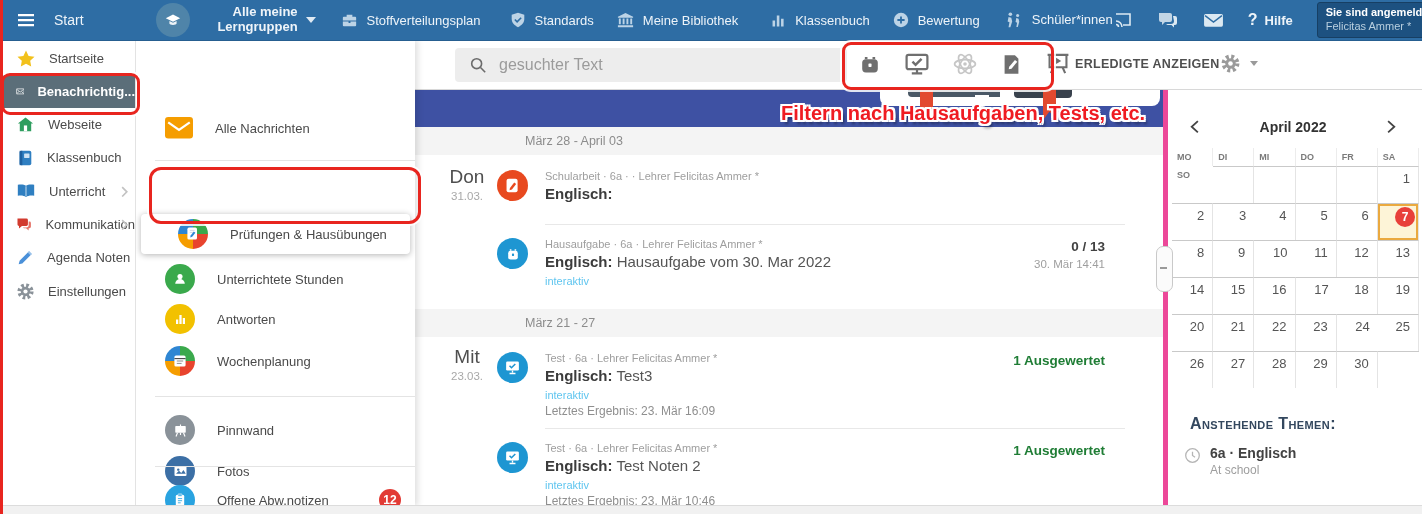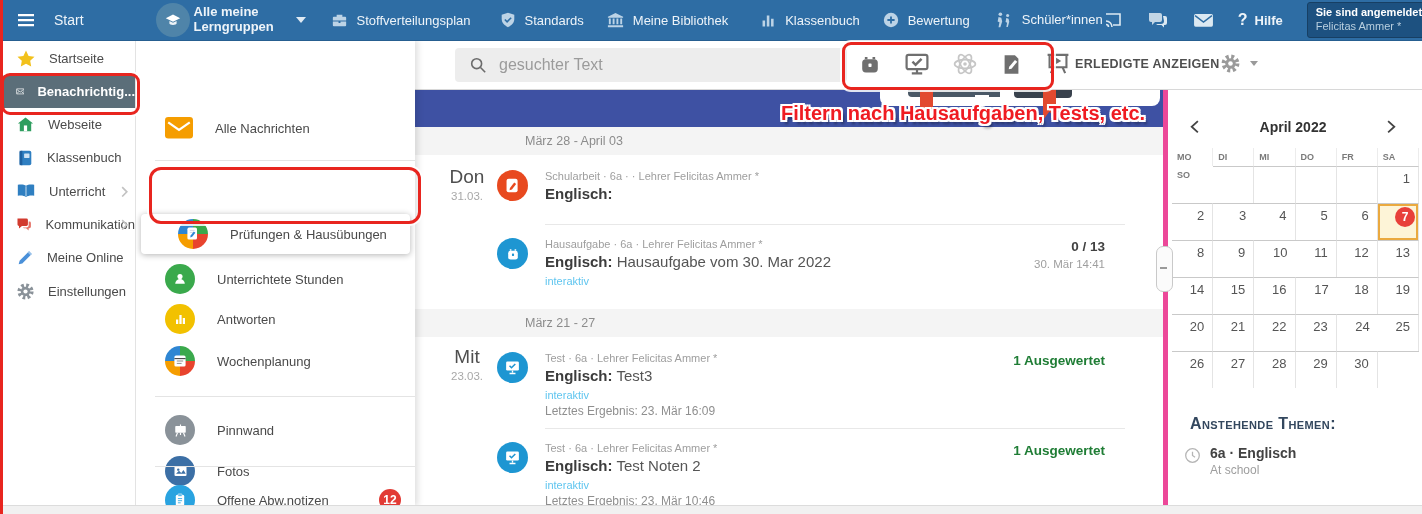--- a/index.html
+++ b/index.html
@@ -6,21 +6,21 @@
   .stage{position:relative;width:1422px;height:514px;overflow:hidden;
          font-family:"Liberation Sans",sans-serif;background:#fff;}
 
   
   .topnav{position:absolute;left:0;top:0;right:0;height:40px;background:#2e6da4;
           border-bottom:1px solid #265e90;display:flex;align-items:center;color:#eef4f9;z-index:10;}
   .burger{margin-left:16px;cursor:pointer;display:flex;align-items:center;}
   .nav-start{margin-left:18px;font-size:14px;cursor:pointer;}
   .grp{display:flex;align-items:center;margin-left:72px;cursor:pointer;}
   .grp-circle{width:34px;height:34px;border-radius:50%;background:#4f84a9;display:flex;align-items:center;justify-content:center;}
-  .grp-label{width:94px;margin-left:4px;font-weight:bold;font-size:13px;line-height:1.15;}
+  .grp-label{width:94px;margin-left:14px;font-weight:bold;font-size:13px;line-height:1.15;text-align:right;}
   .caret{width:0;height:0;border-left:5px solid transparent;border-right:5px solid transparent;border-top:6px solid #dfeaf3;margin-left:8px;}
   .nav-items{display:flex;align-items:center;}
   .nav-item{display:flex;align-items:center;gap:8px;font-size:13px;cursor:pointer;white-space:nowrap;}
   .mlA{margin-left:24px}.mlB{margin-left:28px}.mlC{margin-left:22px}.mlD{margin-left:32px}.mlE{margin-left:22px}.mlF{margin-left:24px}
   .nav-right{margin-left:auto;display:flex;align-items:center;gap:24px;margin-right:6px;}
   .nav-icon{cursor:pointer;display:flex;align-items:center;}
   .help{display:flex;align-items:center;gap:7px;font-size:13px;font-weight:bold;cursor:pointer;}
   .help-q{font-size:16px;font-weight:bold;}
   .user-box{width:170px;height:36px;background:#1d5180;border:1px solid #173f63;border-radius:3px;
             display:flex;align-items:center;padding:0 8px;box-sizing:border-box;cursor:pointer;}
@@ -293,21 +293,21 @@
           <svg width="7" viewBox="0 0 6 10" fill="none" stroke="#c2c2c2" stroke-width="1.4">
             <path d="M1 1l4 4-4 4"></path>
           </svg>
         </span>
     </div>
     <div class="side-item" style="top:201px">
       <svg viewBox="0 0 20 20" width="18">
           <path fill="#4a90d9" d="M14.5 2.5l3 3L7 16l-4 1 1-4z"></path>
           <path fill="#9cc3ea" d="M13 4l3 3 1.5-1.5-3-3z"></path>
         </svg>
-      <span>Meine Online</span>
+      <span>Agenda Noten</span>
     </div>
     <div class="side-item" style="top:235px">
       <svg viewBox="0 0 20 20" width="19">
           <circle cx="10" cy="10" r="6" fill="none" stroke="#8a9299" stroke-width="5" stroke-dasharray="2.5 2.2"></circle>
           <circle cx="10" cy="10" r="5" fill="#8a9299"></circle>
           <circle cx="10" cy="10" r="2.2" fill="#fff"></circle>
         </svg>
       <span>Einstellungen</span>
     </div>
   </div>

